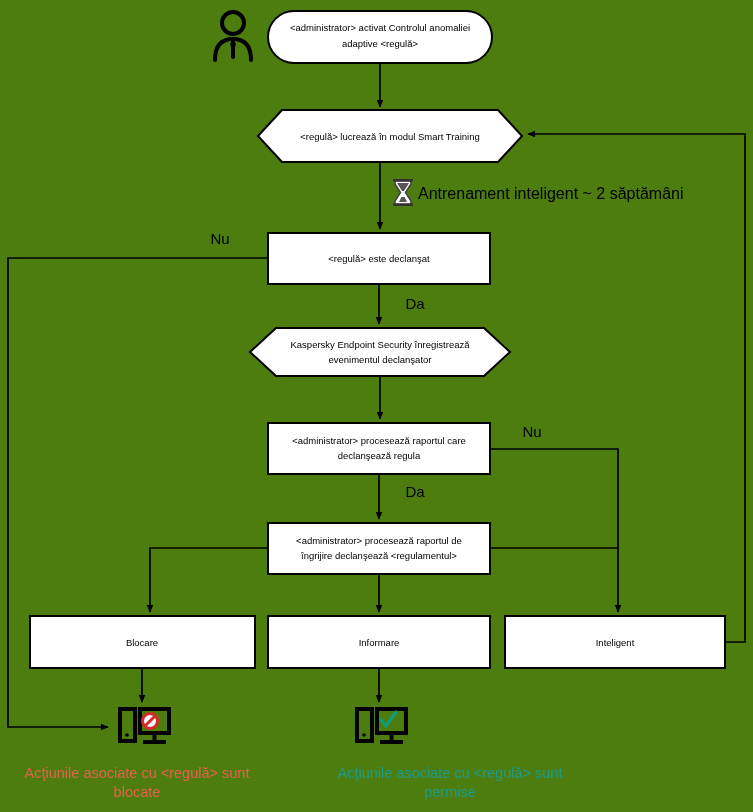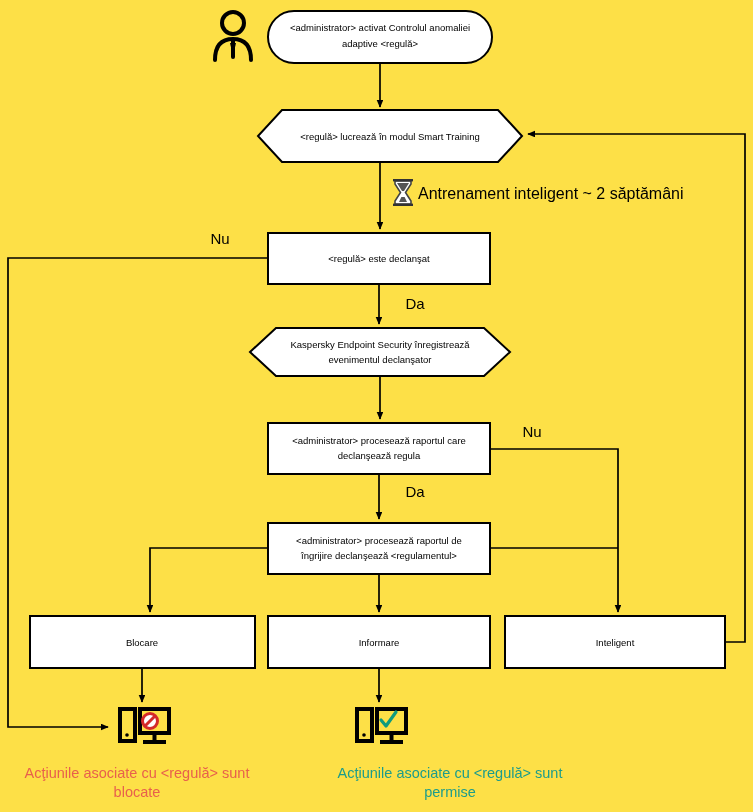--- a/index.html
+++ b/index.html
@@ -7,21 +7,21 @@
     padding: 0;
     background: #ffffff;
   }
   body {
     font-family: "Liberation Sans", sans-serif;
   }
   #canvas {
     position: relative;
     width: 753px;
     height: 812px;
-    background: #fde047;
+    background: #4d7c0f;
     overflow: hidden;
   }
   #flow-svg {
     position: absolute;
     left: 0;
     top: 0;
     width: 753px;
     height: 812px;
   }
   .node-text {

